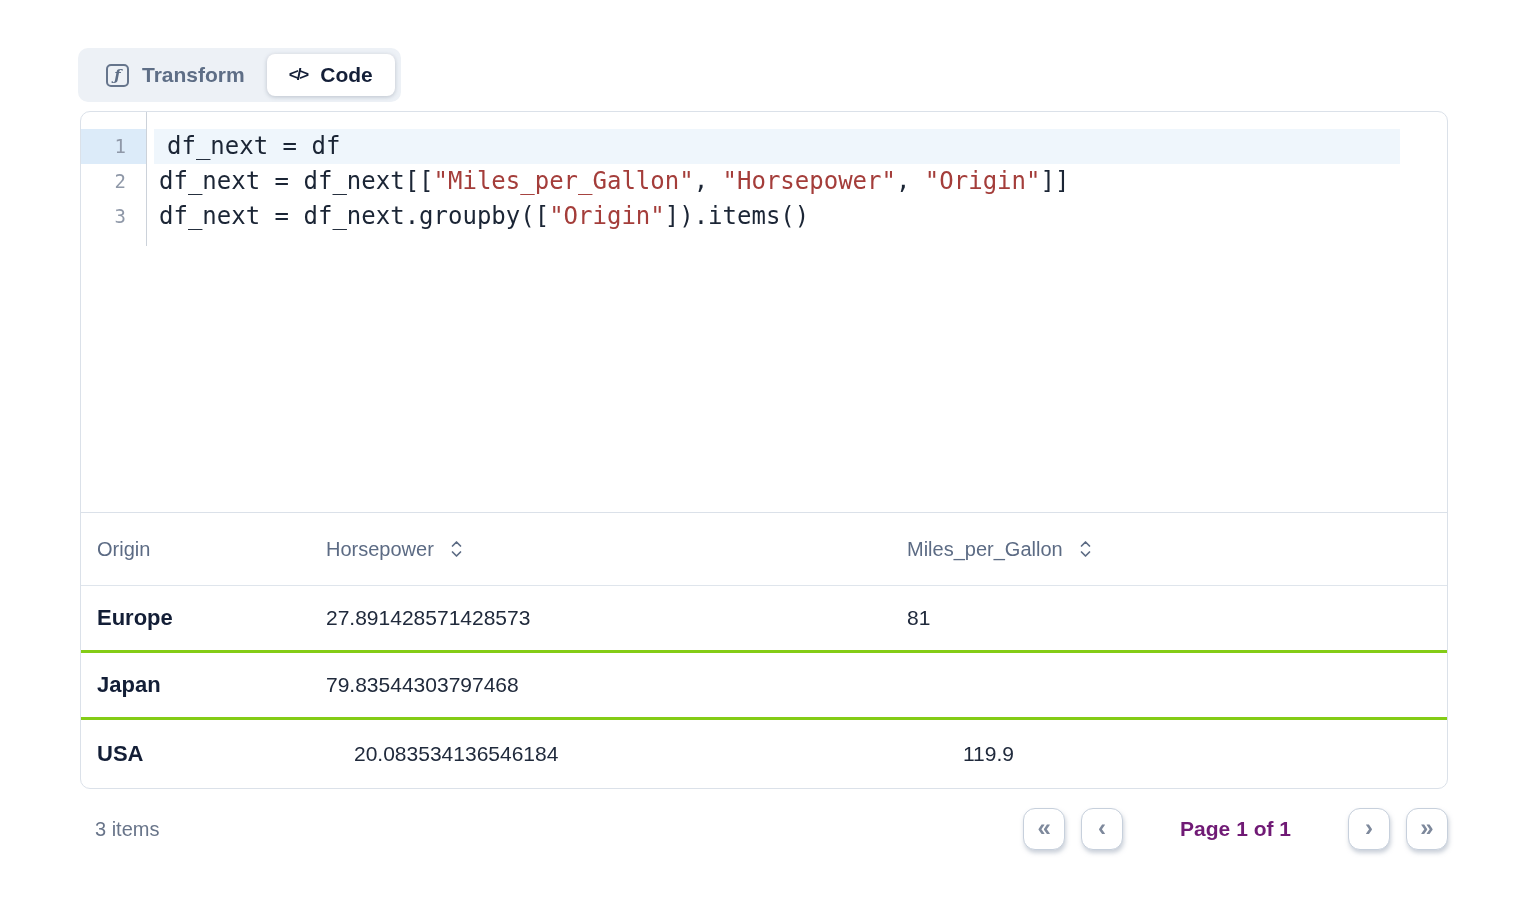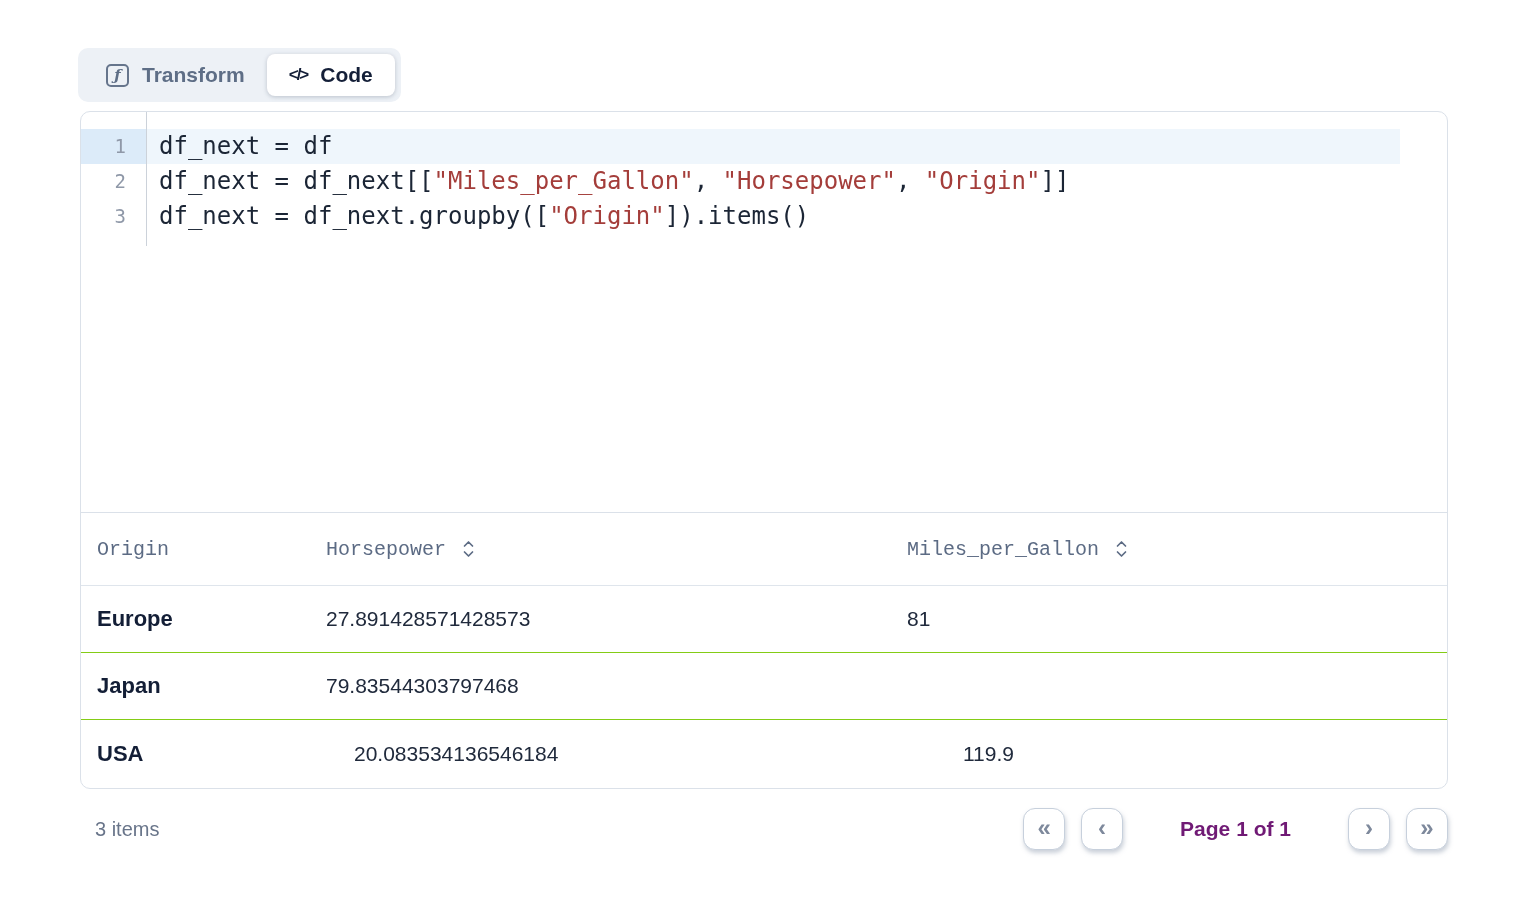--- a/index.html
+++ b/index.html
@@ -27,30 +27,30 @@
     padding-top:17px; font-family:"DejaVu Sans Mono", monospace; }
   .gutter-rule { position:absolute; top:0; left:65px; width:1px; height:134px;
     background:#ccd2da; }
   .cline { display:flex; height:35px; line-height:35px; }
   .lnum { width:65px; flex:none; text-align:right; padding-right:20px;
     color:#8f98a8; font-size:19px; }
   .ccontent { padding-left:13px; flex:1; font-size:24px; color:#1b2535; white-space:pre; }
   .cline.hl .lnum { background:#dcebf9; }
   .cline.hl .ccontent {
     background:linear-gradient(to right, #eff6fc calc(100% - 47px),
-      rgba(255,255,255,0) calc(100% - 47px)); }
+      rgba(255,255,255,0) calc(100% - 47px));margin-left:8px; }
   .str { color:#a43d3a; }
 
   .thead { display:grid; grid-template-columns:229px 581px 1fr; height:73px;
     align-items:center; border-bottom:1px solid #dfe5ec; }
   .th { padding-left:16px; font-size:20px; color:#5c6b84; display:flex;
-    align-items:center; gap:15px;font-family:Liberation Mono, monospace; }
+    align-items:center; gap:15px; }
   .sort-ic { display:inline-flex; cursor:pointer; }
   .trow { display:grid; grid-template-columns:229px 581px 1fr; height:67px;
-    align-items:center; border-bottom:1px solid #84cc16; font-size:21px; color:#202a3c; }
+    align-items:center; border-bottom:3px solid #84cc16; font-size:21px; color:#202a3c; }
   .trow:last-child { border-bottom:none;gap:28px; }
   .td { padding-left:16px; }
   .td.rowhead { font-weight:700; color:#131e36; font-size:22px; }
 
   
   .footer { margin:12px 0 0 80px; width:1368px; height:56px;
     display:flex; align-items:center; }
   .items { padding-left:15px; font-size:20px; color:#69758a; }
   .pager { margin-left:auto; display:flex; align-items:center; }
   .pbtn { width:42px; height:42px; border-radius:12px; border:1px solid #c7d0dc;

